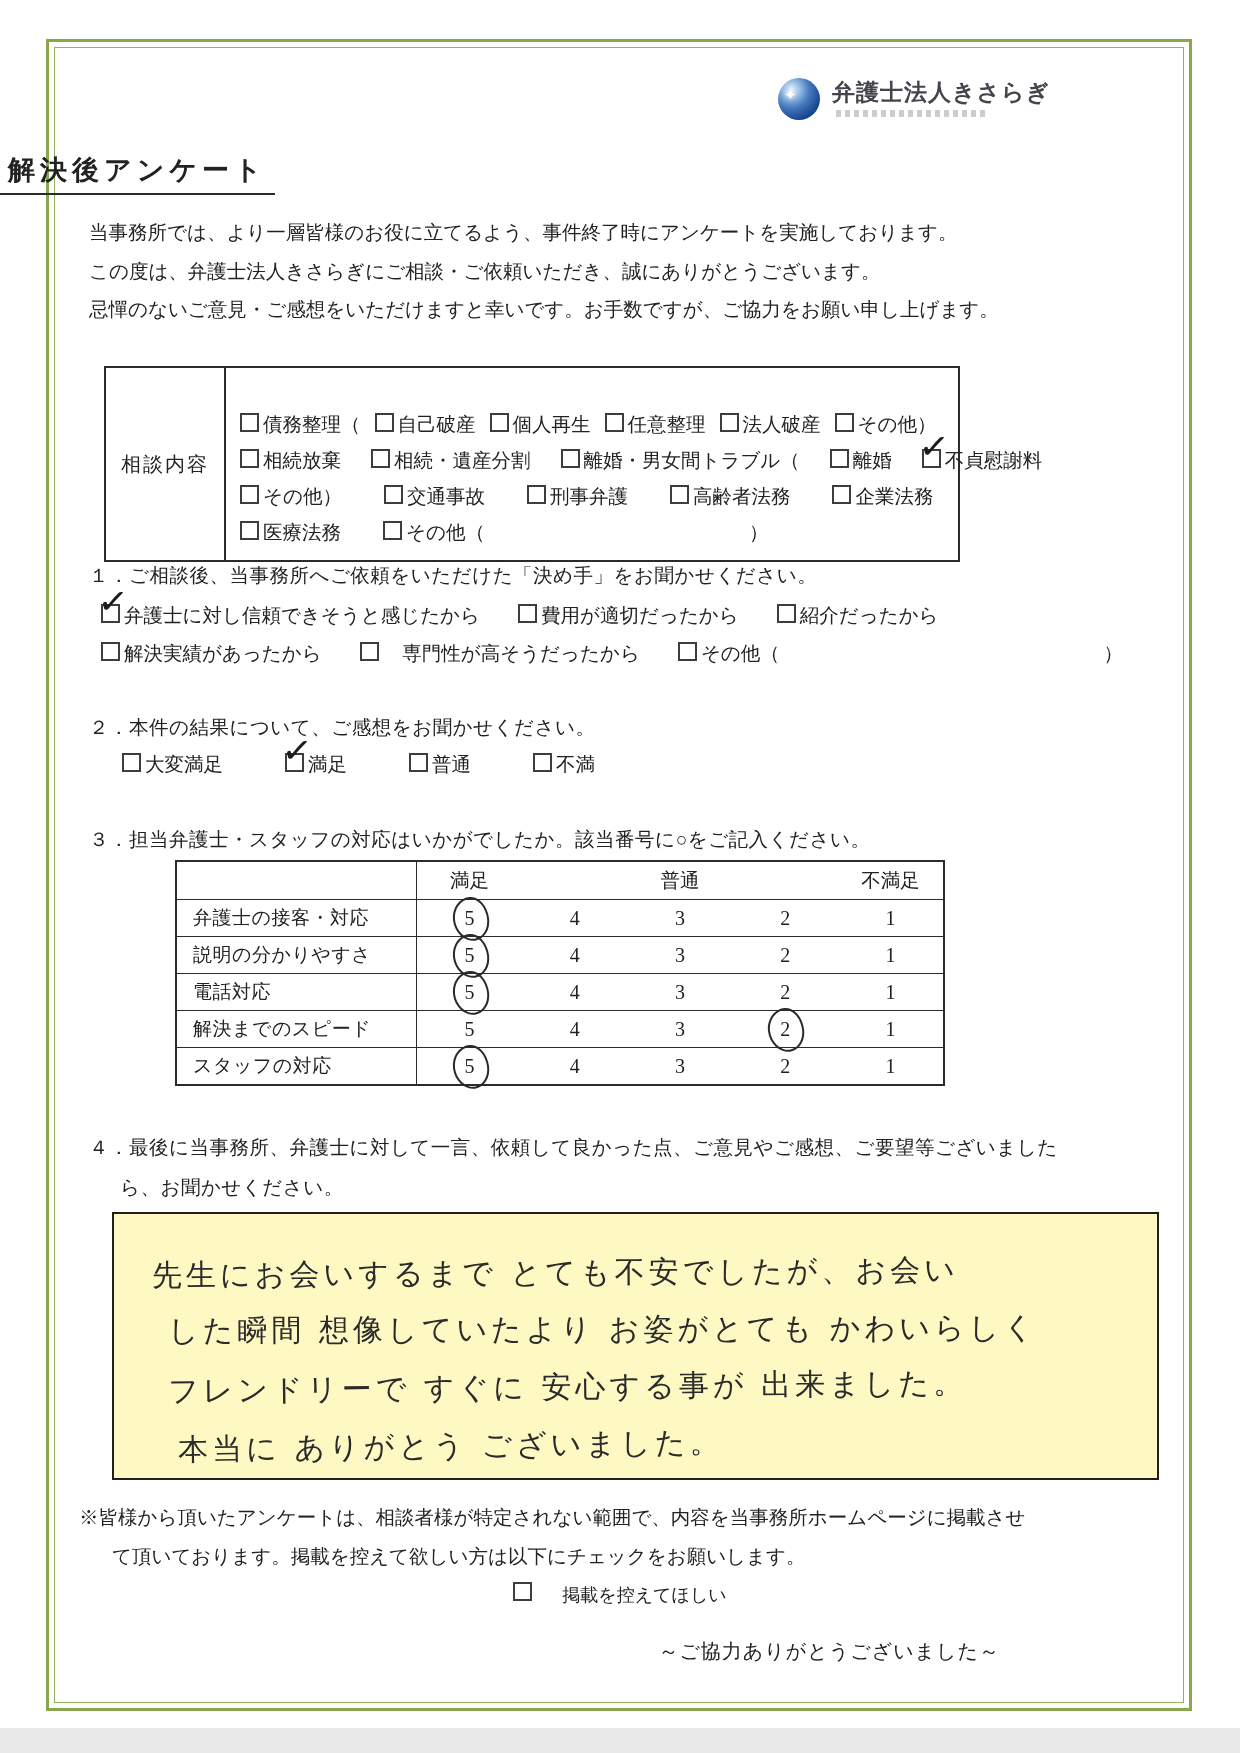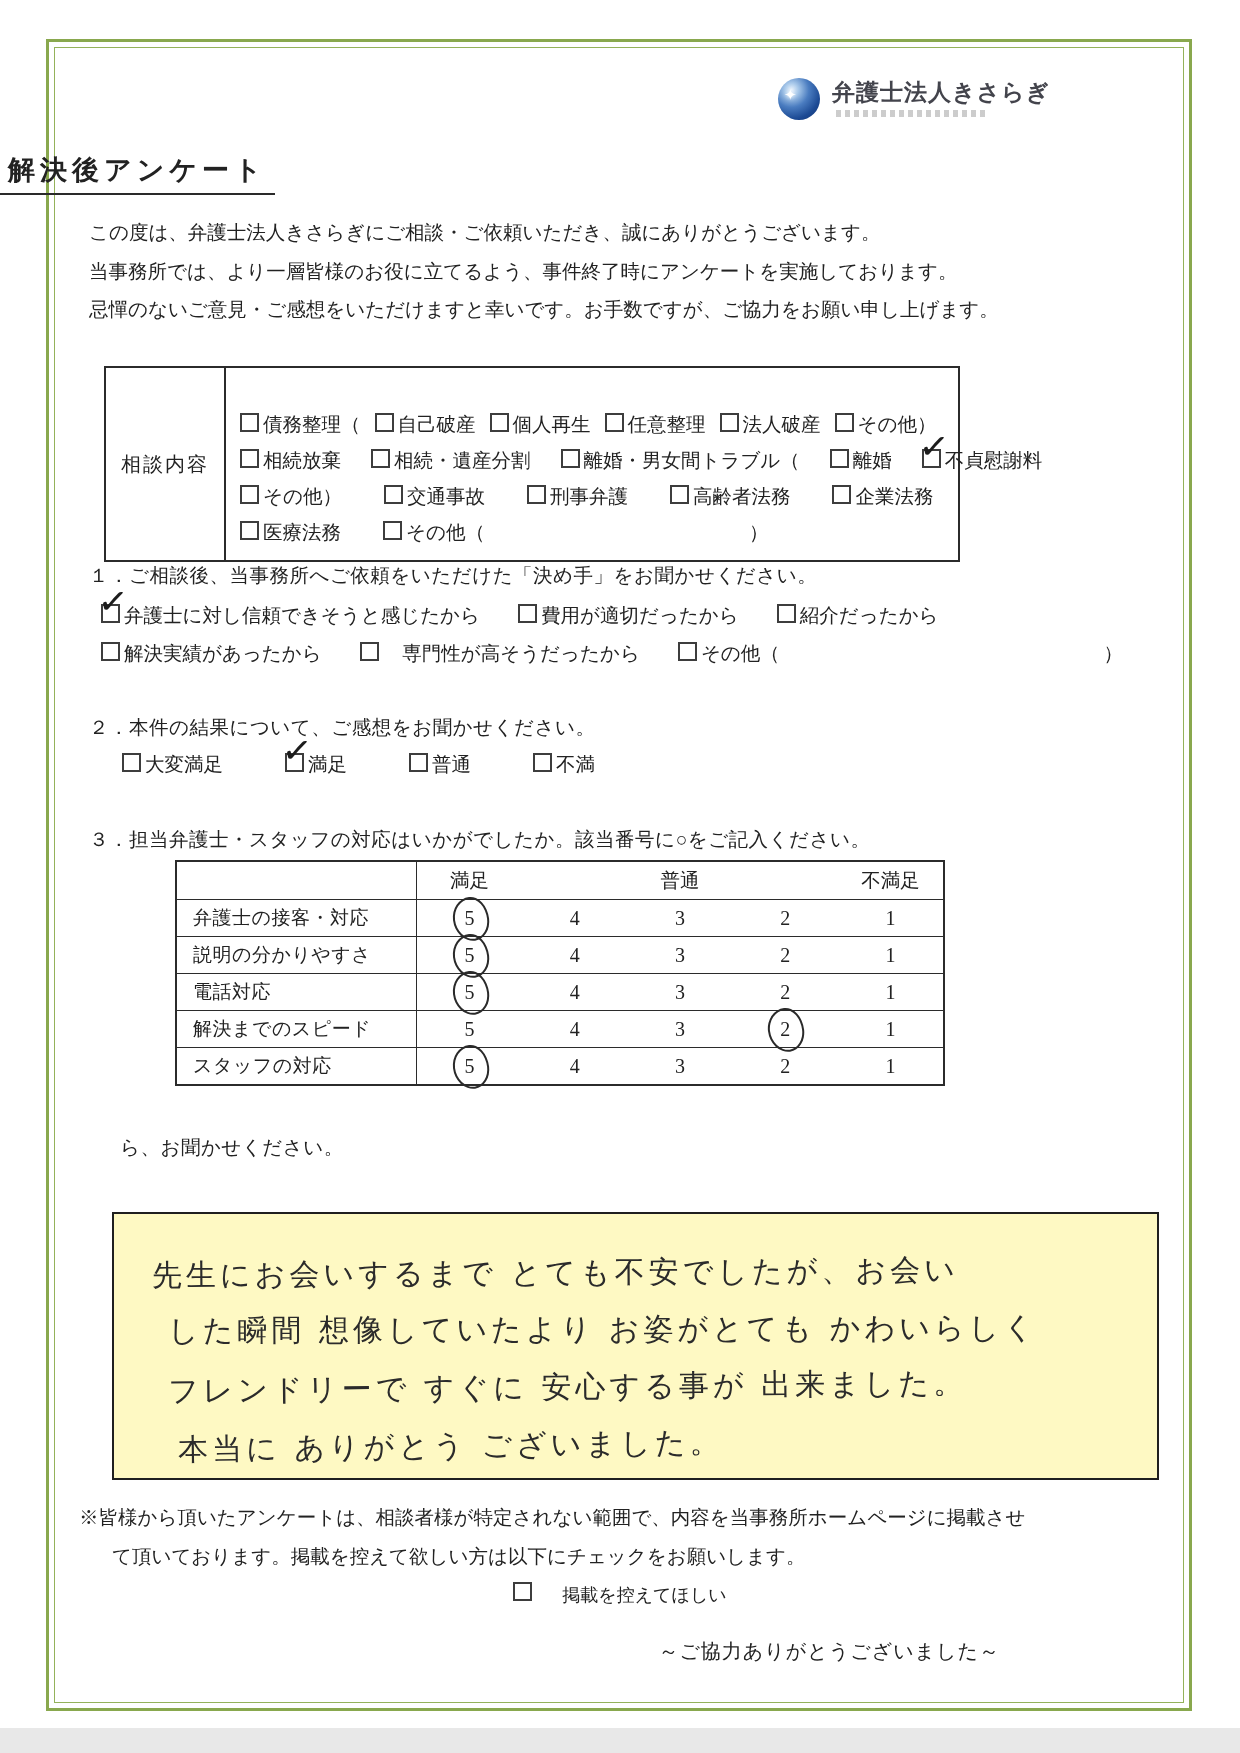--- a/index.html
+++ b/index.html
@@ -137,22 +137,22 @@
       <div class="logo-name">弁護士法人きさらぎ</div>
       <div class="logo-tagline"></div>
     </div>
   </div>
 
   <div class="title-wrap">
     <span class="title">解決後アンケート</span>
   </div>
 
   <div class="intro">
+    <div>当事務所では、より一層皆様のお役に立てるよう、事件終了時にアンケートを実施しております。</div>
     <div>この度は、弁護士法人きさらぎにご相談・ご依頼いただき、誠にありがとうございます。</div>
-    <div>当事務所では、より一層皆様のお役に立てるよう、事件終了時にアンケートを実施しております。</div>
     <div>忌憚のないご意見・ご感想をいただけますと幸いです。お手数ですが、ご協力をお願い申し上げます。</div>
   </div>
 
   <div class="consult">
     <div class="consult-head">相談内容</div>
     <div class="consult-body">
       <div class="consult-line g14">
         <span class="opt"><span class="cb"></span><span>債務整理（</span></span>
         <span class="opt"><span class="cb"></span><span>自己破産</span></span>
         <span class="opt"><span class="cb"></span><span>個人再生</span></span>
@@ -256,20 +256,21 @@
         <div class="rt-cell circled">5</div>
         <div class="rt-cell">4</div>
         <div class="rt-cell">3</div>
         <div class="rt-cell">2</div>
         <div class="rt-cell">1</div>
       </div>
     </div>
   </div>
 
   <div class="q4">
+    <div class="q-head">４．最後に当事務所、弁護士に対して一言、依頼して良かった点、ご意見やご感想、ご要望等ございました</div>
     <div class="q-head q-head2">ら、お聞かせください。</div>
     <div class="comment-box">
       <div class="hand hand-l1">先生にお会いするまで とても不安でしたが、お会い</div>
       <div class="hand hand-l2">した瞬間 想像していたより お姿がとても かわいらしく</div>
       <div class="hand hand-l3">フレンドリーで すぐに 安心する事が 出来ました。</div>
       <div class="hand hand-l4">本当に ありがとう ございました。</div>
     </div>
   </div>
 
   <div class="footnote">

